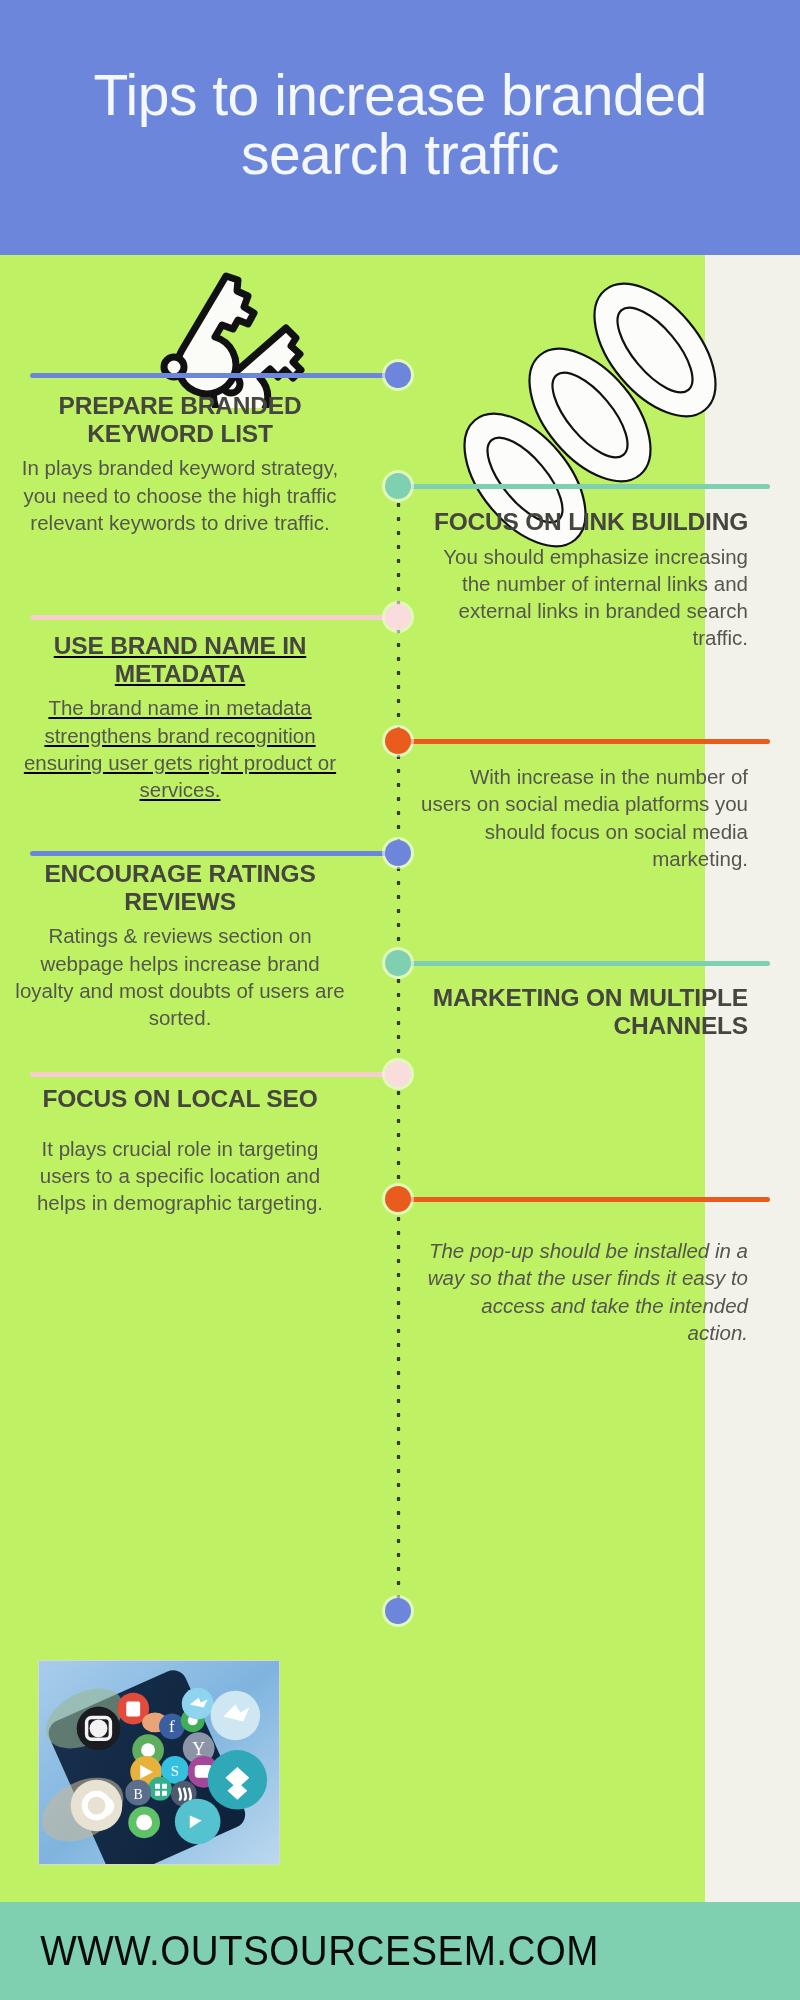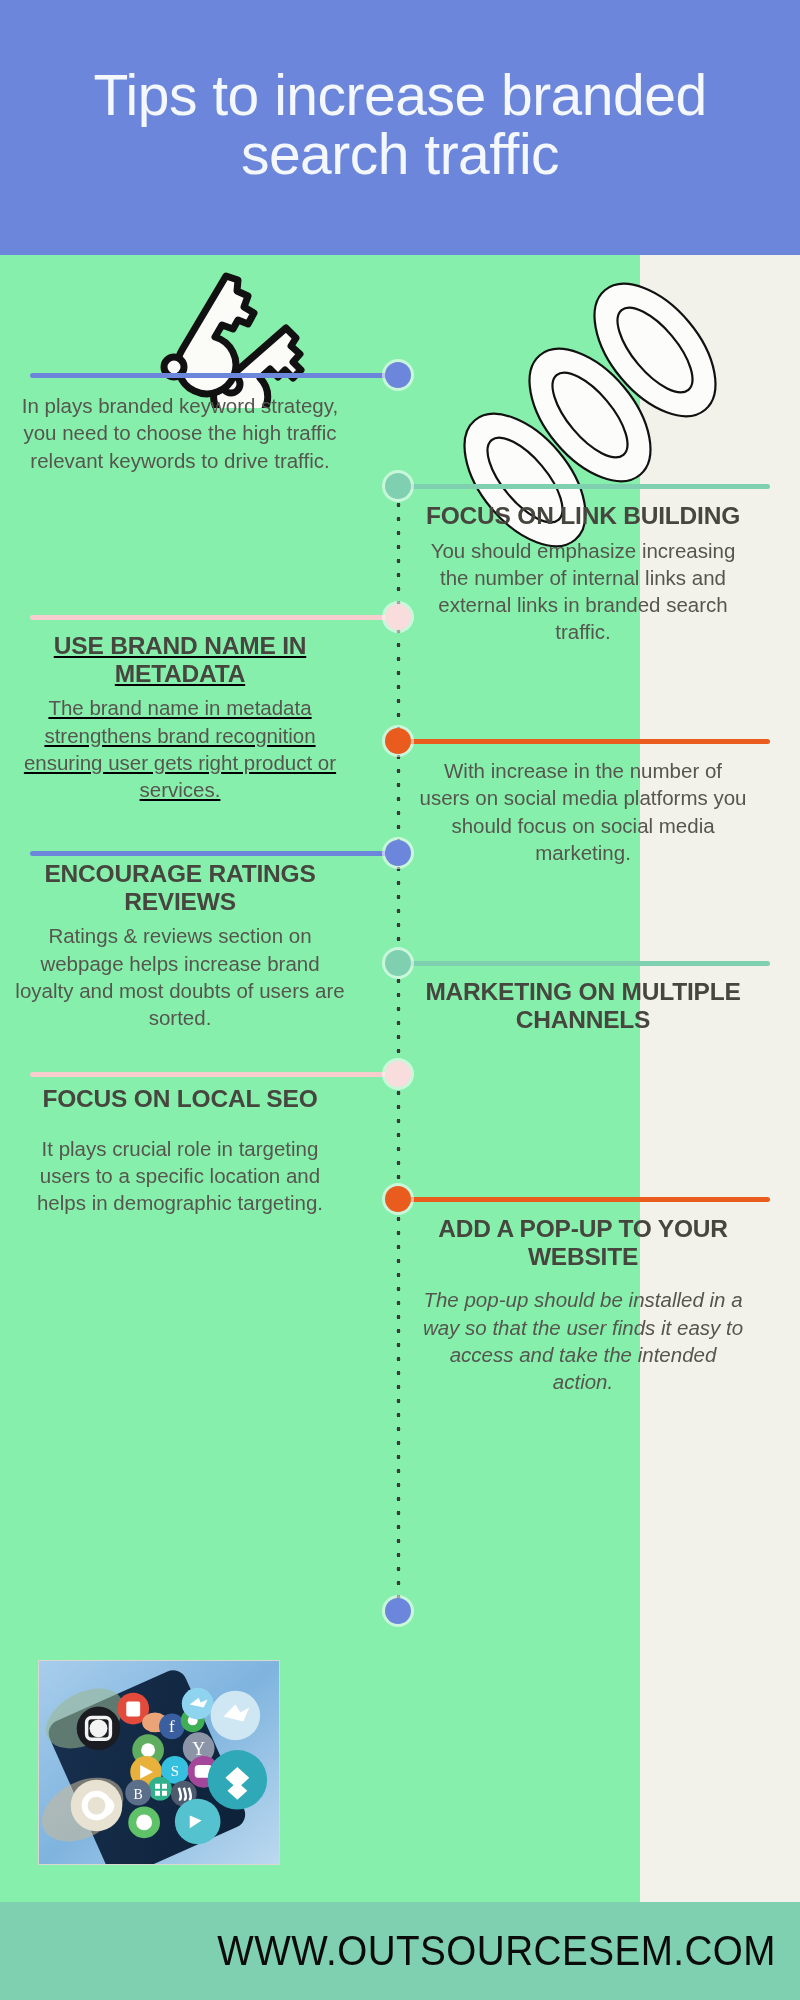--- a/index.html
+++ b/index.html
@@ -4,22 +4,22 @@
 <style>
   * { box-sizing: border-box; margin: 0; padding: 0; }
   html, body {
     width: 800px; height: 2000px;
     background: #f2f1ea;
     font-family: "Liberation Sans", sans-serif;
     overflow: hidden;
   }
   #page {
     position: relative;
-    width: 640px; height: 2000px;
-    background: #86efac;
+    width: 705px; height: 2000px;
+    background: #bef264;
   }
 
   
   #header {
     position: absolute; left: 0; top: 0;
     width: 800px; height: 255px;
     background: #6b86da;
     display: flex; align-items: center; justify-content: center;
   }
   #header-title {
@@ -63,21 +63,21 @@
   .node {
     position: absolute;
     width: 26px; height: 26px;
     border-radius: 50%;
     left: 385px;
   }
   .node.soft { box-shadow: 0 0 0 3px rgba(255,255,255,0.55); }
 
   .card { position: absolute; width: 330px; }
   .card.left  { left: 15px;  text-align: center; }
-  .card.right { left: 418px; text-align: center; }
+  .card.right { left: 418px; text-align: right; margin-top: 6px; }
 
   .card h2 {
     font-size: 24.5px;
     line-height: 1.13;
     font-weight: 700;
     color: #46463f;
     letter-spacing: -0.2px;
     margin-bottom: 7px;
   }
   .card p {
@@ -95,21 +95,21 @@
     overflow: hidden;
     background: #9fc6e8;
   }
   #social-photo .sp-svg { display:block; width:100%; height:100%; }
 
   
   #footer {
     position: absolute; left: 0; top: 1902px;
     width: 800px; height: 98px;
     background: #7fd0b0;
-    display: flex; align-items: center; justify-content: flex-end;
+    display: flex; align-items: center; justify-content: flex-start; padding-left: 16px;
   }
   #footer-url {
     color: #0b0b0b;
     font-size: 42px;
     font-weight: 400;
     letter-spacing: 0.5px;
     transform: scaleX(0.92);
     font-family: "Liberation Sans Narrow", "Liberation Sans", sans-serif;
   }
 </style>
@@ -155,20 +155,21 @@
       </g>
     </svg>
   </div>
 
   <div id="spine"></div>
 
   <div class="row">
     <div class="rule" style="left:30px; top:373px; width:368px; background:#6b86da;"></div>
     <div class="node soft" style="top:362px; background:#6b86da;"></div>
     <div class="card left" style="top:392px;">
+      <h2>PREPARE BRANDED KEYWORD LIST</h2>
       <p>In plays branded keyword strategy, you need to choose the high traffic relevant keywords to drive traffic.</p>
     </div>
   </div>
 
   <div class="row">
     <div class="rule" style="left:398px; top:484px; width:372px; background:#7fd0b0;"></div>
     <div class="node soft" style="top:473px; background:#7fd0b0;"></div>
     <div class="card right" style="top:502px;">
       <h2>FOCUS ON LINK BUILDING</h2>
       <p>You should emphasize increasing the number of internal links and external links in branded search traffic.</p>
@@ -215,21 +216,20 @@
     <div class="card left" style="top:1085px;">
       <h2>FOCUS ON LOCAL SEO</h2>
       <p style="margin-top:22px;">It plays crucial role in targeting users to a specific location and helps in demographic targeting.</p>
     </div>
   </div>
 
   <div class="row">
     <div class="rule" style="left:398px; top:1197px; width:372px; background:#ea5b1e;"></div>
     <div class="node soft" style="top:1186px; background:#ea5b1e;"></div>
     <div class="card right" style="top:1215px;">
-      <h2>ADD A POP-UP TO YOUR WEBSITE</h2>
       <p style="margin-top:16px;font-style:italic;">The pop-up should be installed in a way so that the user finds it easy to access and take the intended action.</p>
     </div>
   </div>
 
   <div class="node soft" style="top:1598px; background:#6b86da;"></div>
 
   <div id="social-photo">
     <svg class="sp-svg" viewBox="0 0 242 205" preserveAspectRatio="none" aria-hidden="true">
       <defs>
         <linearGradient id="bg" x1="0" y1="0" x2="1" y2="1">

